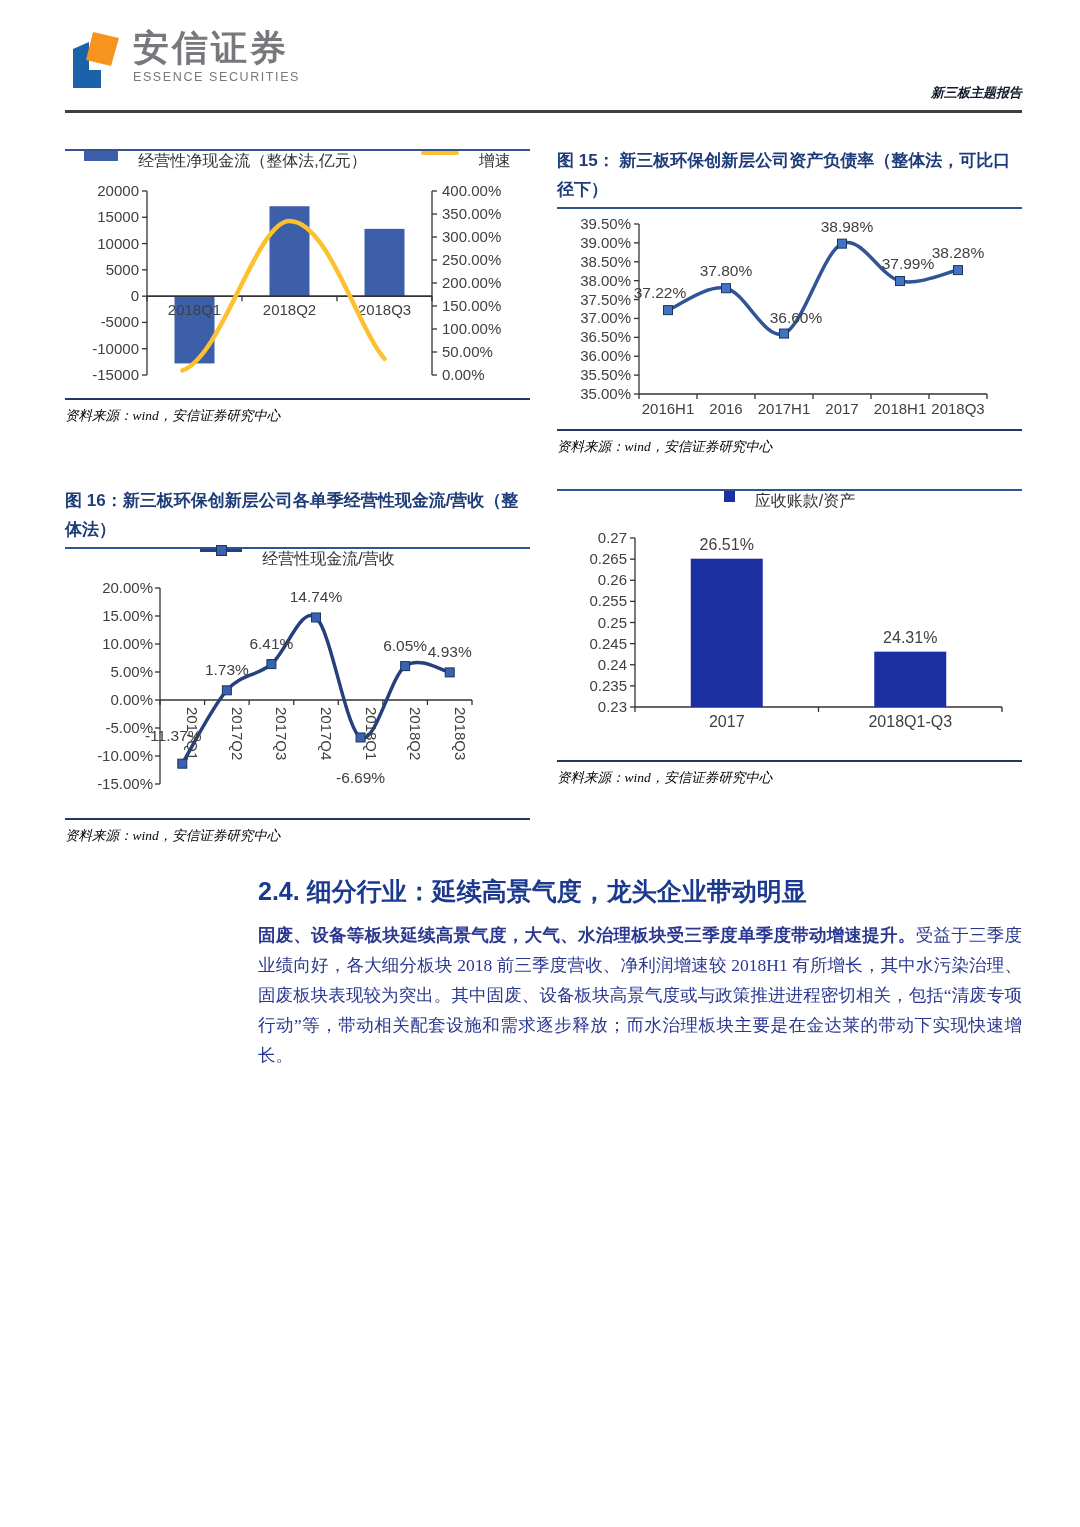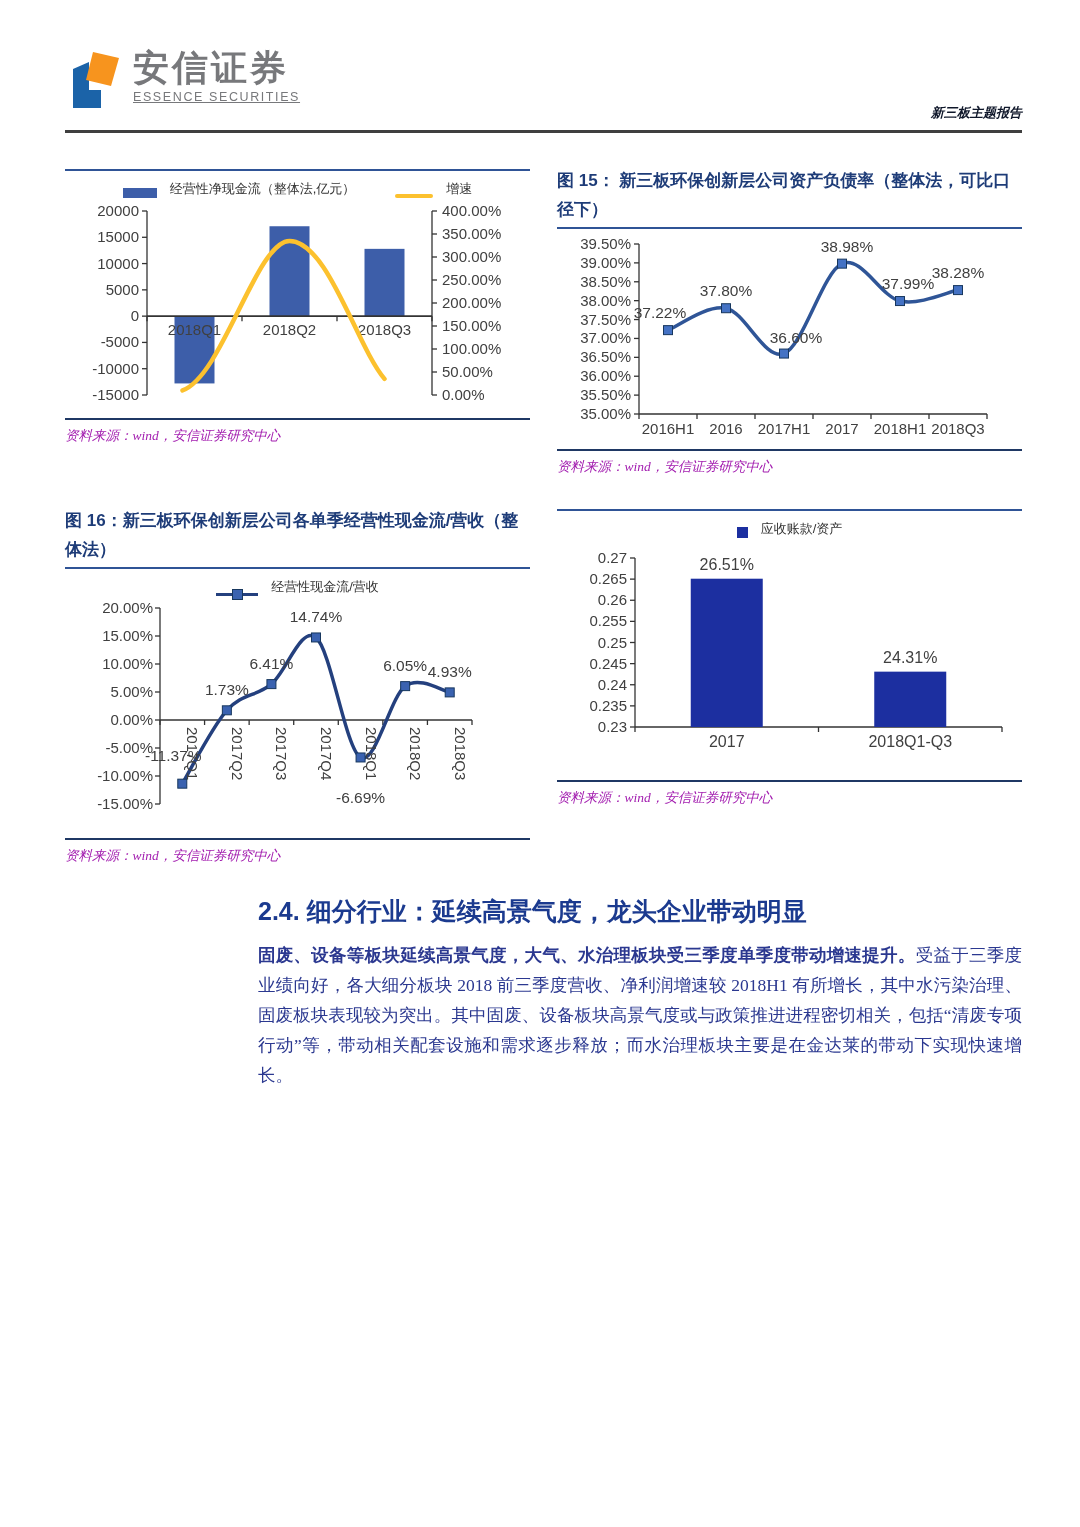--- a/index.html
+++ b/index.html
@@ -1,44 +1,44 @@
 <!DOCTYPE html>
 <html><head>
 <meta charset="utf-8">
 <style>
   html,body{margin:0;padding:0;background:#ffffff;}
   .page{position:relative;width:1080px;height:1166px;background:#fff;overflow:hidden;
-        font-family:"Liberation Sans","DejaVu Sans",sans-serif;color:#333;margin-top:20px;}
+        font-family:"Liberation Sans","DejaVu Sans",sans-serif;color:#333;}
   
   .header{position:absolute;left:65px;right:58px;top:26px;height:84px;
           border-bottom:3px solid #3f3f3f;}
   .brand{position:absolute;left:0;top:2px;display:flex;gap:12px;align-items:flex-start;}
   .logomark{width:56px;height:64px;}
   .brand-cn{font-size:36px;color:#77787b;font-weight:600;letter-spacing:3px;line-height:40px;}
-  .brand-en{font-size:12.5px;color:#77787b;letter-spacing:1.6px;margin-top:2px;text-decoration:underline;}
+  .brand-en{font-size:12.5px;color:#77787b;letter-spacing:1.6px;margin-top:2px;}
   .report-type{position:absolute;right:0;bottom:8px;font-family:"Liberation Serif","DejaVu Serif",serif;
                font-style:italic;font-weight:bold;color:#0f172a;font-size:13px;}
   
   .main{position:absolute;left:65px;right:58px;top:146px;}
   .fig-row{display:flex;gap:27px;}
   .figure{width:465px;}
   .fig-title{font-size:17px;font-weight:bold;color:#1e3c78;line-height:29px;min-height:58px;margin:0;}
   .fig-rule{border-top:2px solid #2f5496;margin-top:3px;}
-  .legend{display:flex;justify-content:center;align-items:flex-end;gap:13px;height:27px;
-          font-size:13px;color:#333;}
+  .legend{display:flex;justify-content:center;align-items:flex-start;gap:20px;height:27px;
+          font-size:16px;color:#333;}
   .legend .gap{width:14px;}
   .sw-bar{display:inline-block;width:34px;height:10px;}
   .sw-line{display:inline-block;width:38px;height:4px;border-radius:2px;}
   .sw-line-marker{position:relative;display:inline-block;width:42px;height:3px;}
   .sw-line-marker i{position:absolute;left:16px;top:-4px;width:9px;height:9px;display:block;}
   .sw-square{display:inline-block;width:11px;height:11px;}
   svg.chart{display:block;}
   .source-rule{border-top:2px solid #1f3864;margin-top:2px;}
   .source{font-family:"Liberation Serif","DejaVu Serif",serif;font-style:italic;
-          color:#a21caf;font-size:13.5px;padding-top:7px;}
+          color:#000000;font-size:13.5px;padding-top:7px;}
   
   .body-para{font-family:"Liberation Serif","DejaVu Serif",serif;
              font-size:17.5px;line-height:30px;color:#2b3890;text-align:justify;
              margin:36px 0 0 193px;}
   .body-para strong{color:#2b3890;}
   .section-heading{font-size:25px;font-weight:bold;color:#1b3a8f;margin:30px 0 0 193px;}
   .para2{margin-top:12px;}
   
   .footer{position:absolute;left:40px;right:40px;top:1447px;border-top:3px solid #2b2b2b;padding-top:9px;}
   .footer-line{font-family:"Liberation Serif","DejaVu Serif",serif;font-weight:bold;

